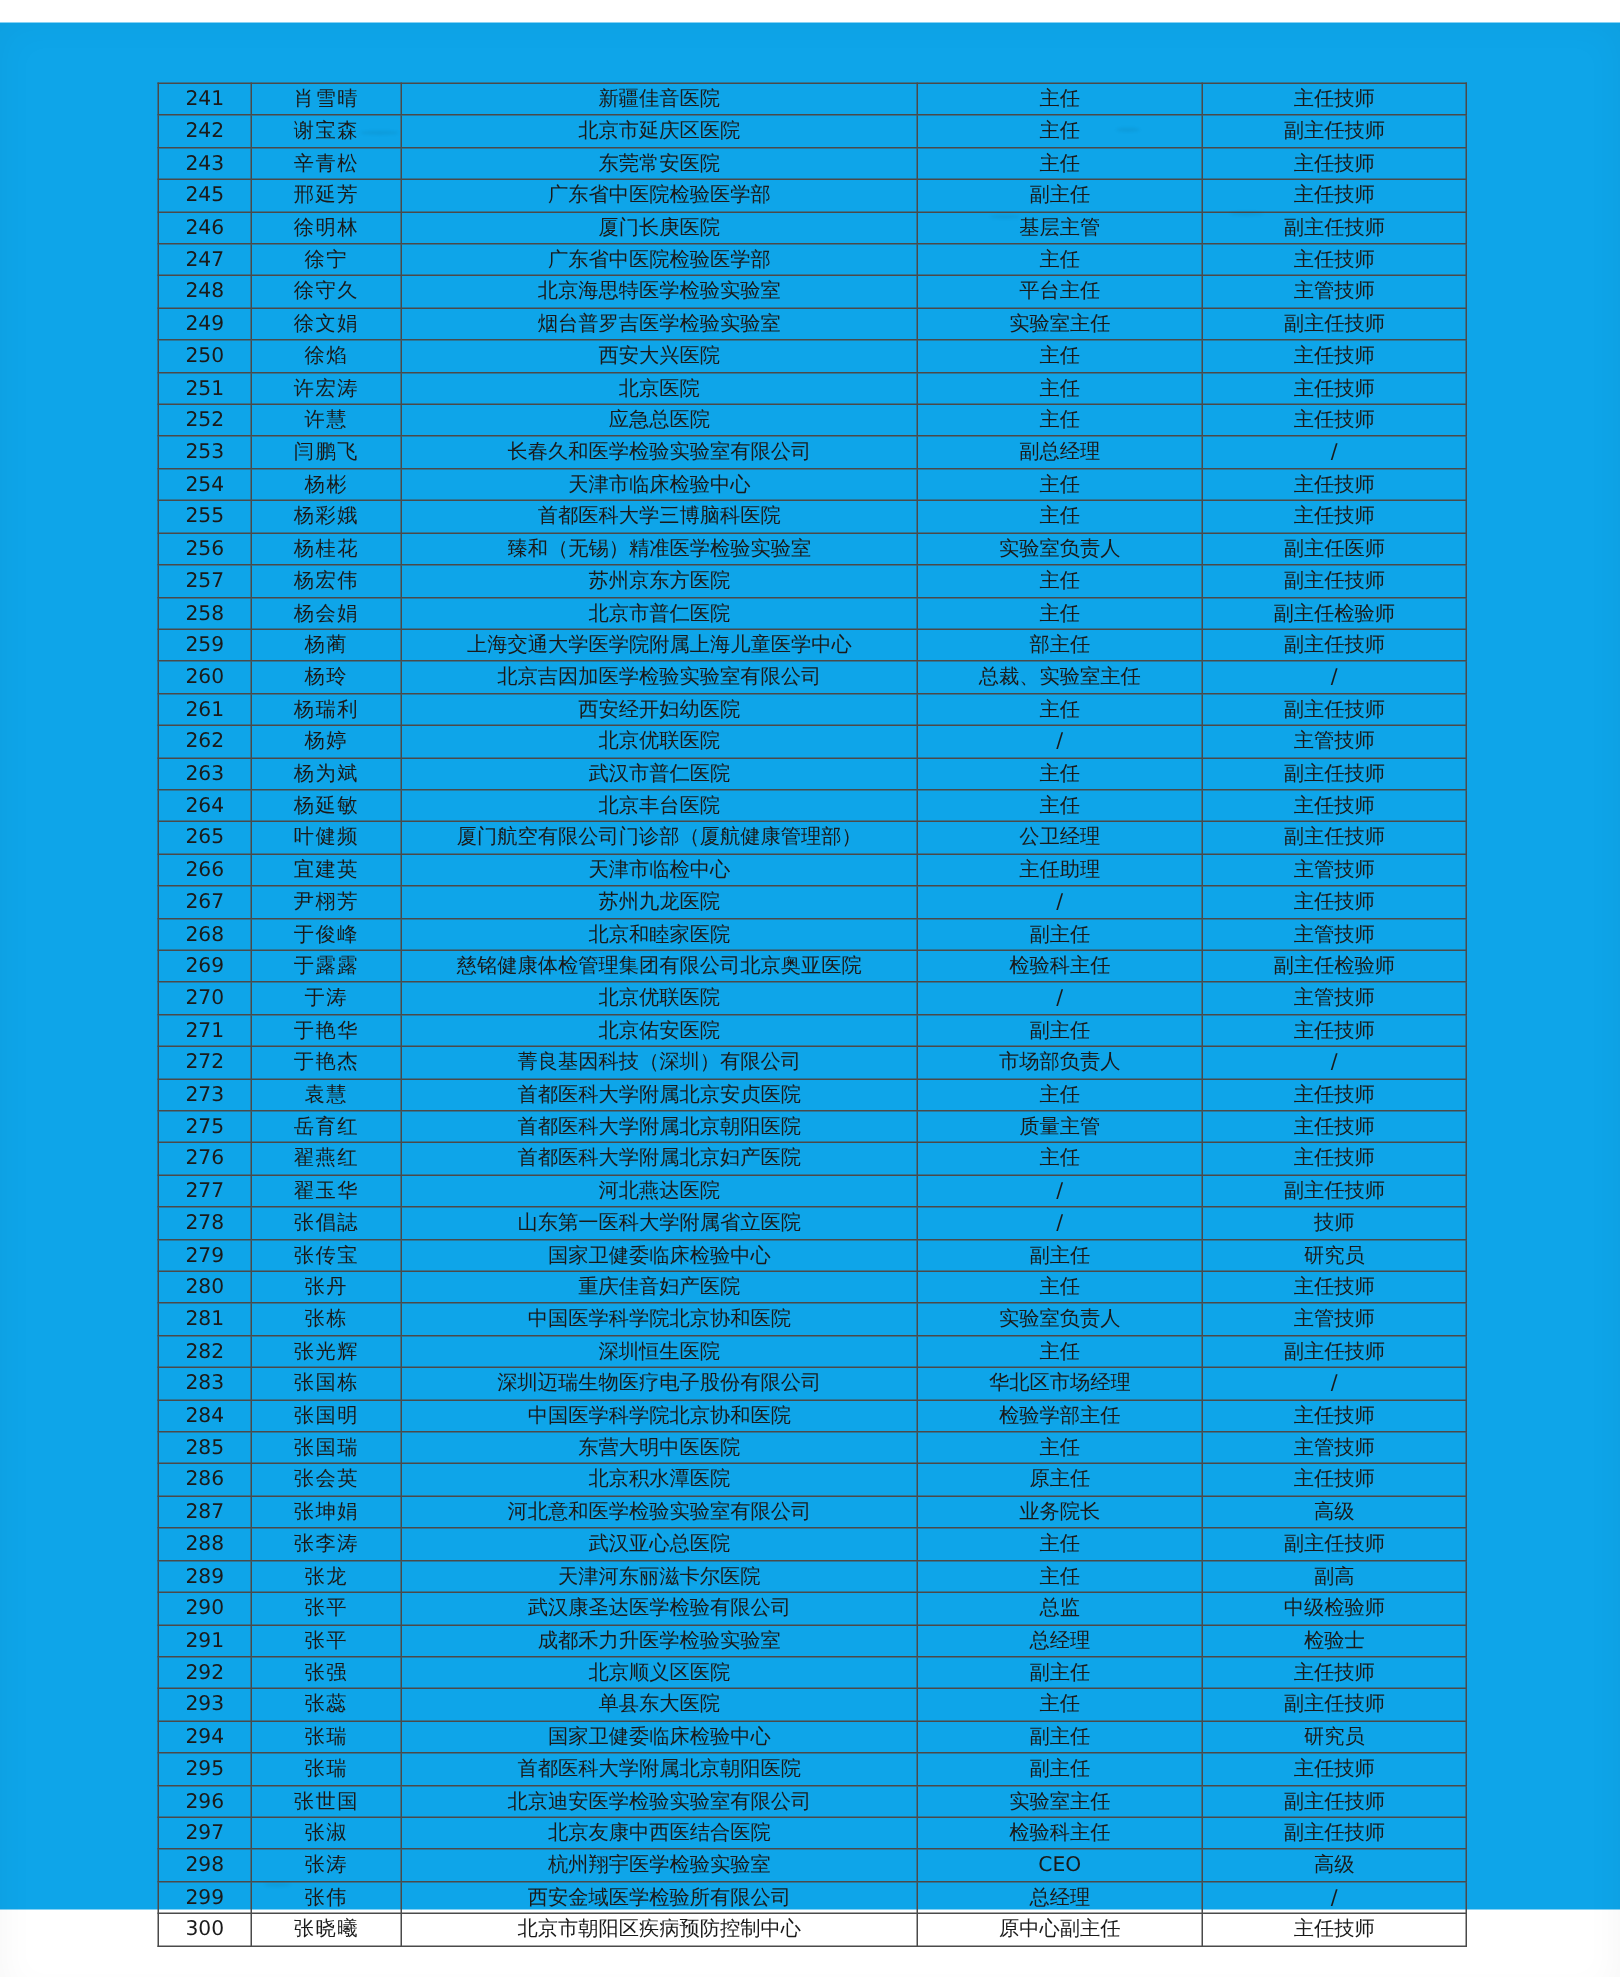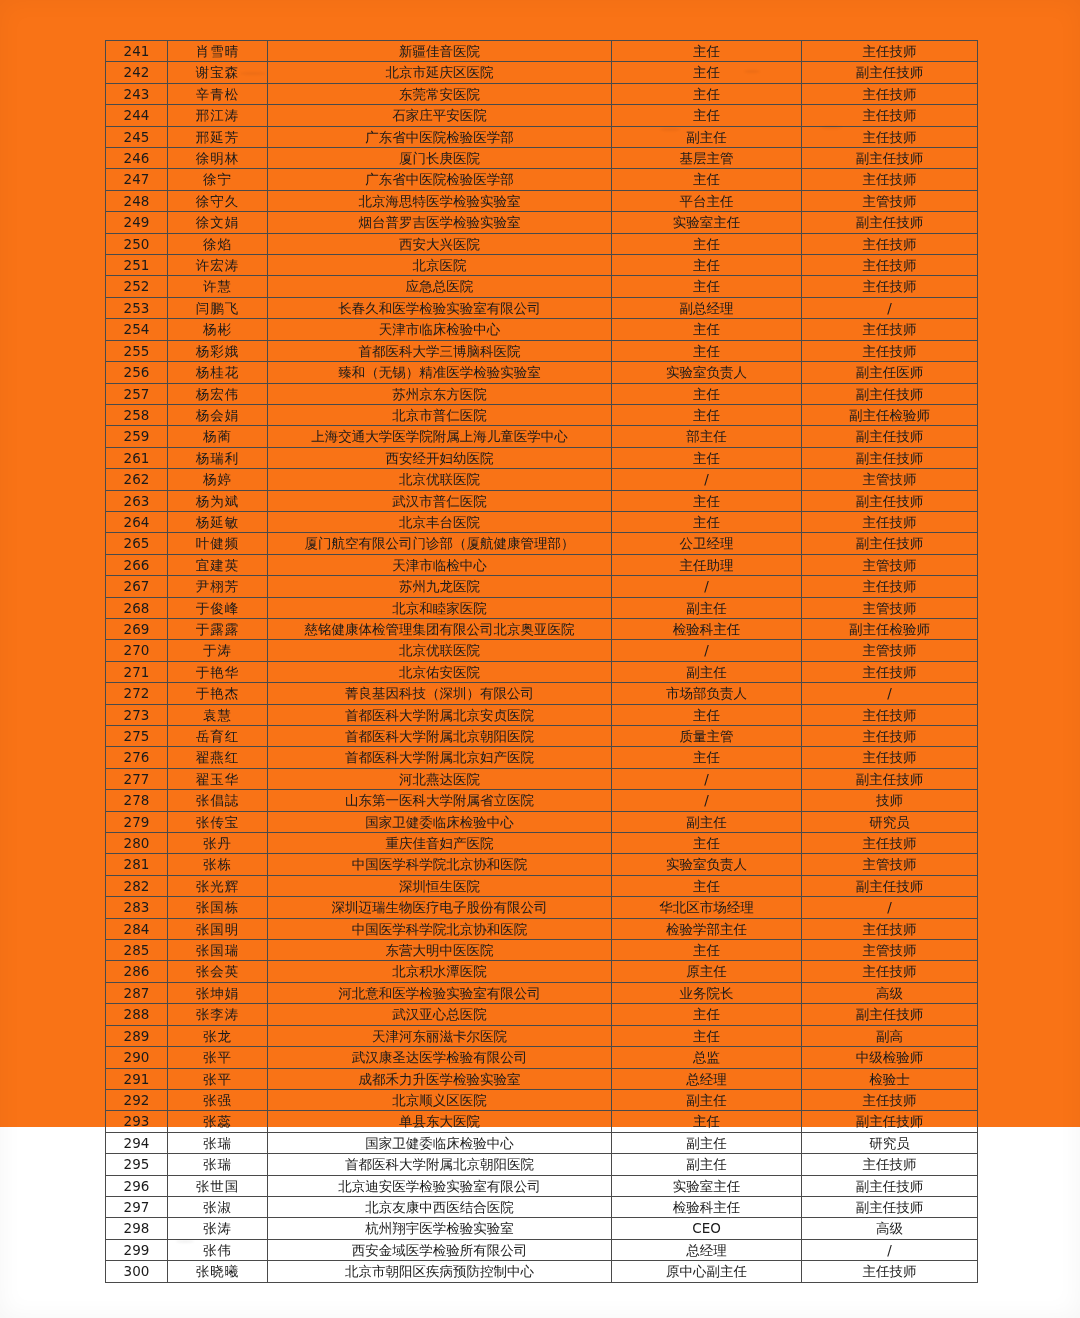--- a/index.html
+++ b/index.html
@@ -11,24 +11,24 @@
     width: 1080px;
     height: 1318px;
     font-family: "Liberation Sans", sans-serif;
     color: #111;
     position: relative;
     overflow: hidden;
   }
   .page {
     position: absolute;
     left: 0;
-    top: 0;
+    top: 15px;
     width: 1080px;
-    height: 1127px;
-    background: #f97316;
+    height: 1258px;
+    background: #0ea5e9;
   }
   .table-wrap {
     position: absolute;
     left: 105px;
     top: 40px;
     width: 872px;
   }
   table.roster {
     border-collapse: collapse;
     width: 872px;
@@ -109,27 +109,20 @@
             <td class="prof-cell">副主任技师</td>
           </tr>
           <tr>
             <td class="index-cell">243</td>
             <td class="name-cell">辛青松</td>
             <td class="org-cell">东莞常安医院</td>
             <td class="title-cell">主任</td>
             <td class="prof-cell">主任技师</td>
           </tr>
           <tr>
-            <td class="index-cell">244</td>
-            <td class="name-cell">邢江涛</td>
-            <td class="org-cell">石家庄平安医院</td>
-            <td class="title-cell">主任</td>
-            <td class="prof-cell">主任技师</td>
-          </tr>
-          <tr>
             <td class="index-cell">245</td>
             <td class="name-cell">邢延芳</td>
             <td class="org-cell">广东省中医院检验医学部</td>
             <td class="title-cell">副主任</td>
             <td class="prof-cell">主任技师</td>
           </tr>
           <tr>
             <td class="index-cell">246</td>
             <td class="name-cell">徐明林</td>
             <td class="org-cell">厦门长庚医院</td>
@@ -219,20 +212,27 @@
             <td class="org-cell">北京市普仁医院</td>
             <td class="title-cell">主任</td>
             <td class="prof-cell">副主任检验师</td>
           </tr>
           <tr>
             <td class="index-cell">259</td>
             <td class="name-cell">杨蔺</td>
             <td class="org-cell">上海交通大学医学院附属上海儿童医学中心</td>
             <td class="title-cell">部主任</td>
             <td class="prof-cell">副主任技师</td>
+          </tr>
+          <tr>
+            <td class="index-cell">260</td>
+            <td class="name-cell">杨玲</td>
+            <td class="org-cell">北京吉因加医学检验实验室有限公司</td>
+            <td class="title-cell">总裁、实验室主任</td>
+            <td class="prof-cell">/</td>
           </tr>
           <tr>
             <td class="index-cell">261</td>
             <td class="name-cell">杨瑞利</td>
             <td class="org-cell">西安经开妇幼医院</td>
             <td class="title-cell">主任</td>
             <td class="prof-cell">副主任技师</td>
           </tr>
           <tr>
             <td class="index-cell">262</td>

